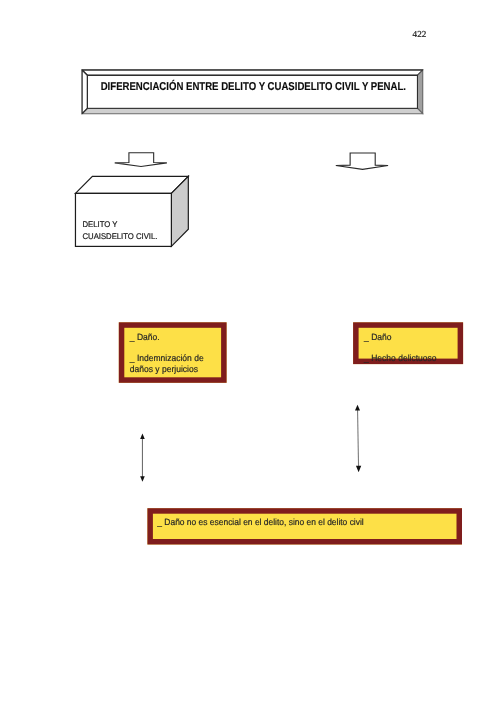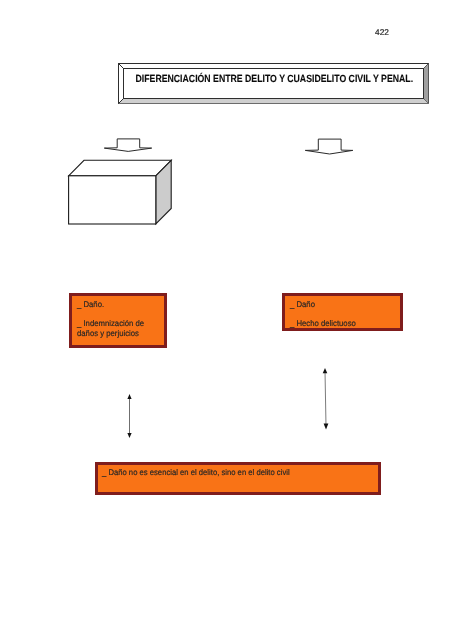--- a/index.html
+++ b/index.html
@@ -25,30 +25,30 @@
     will-change: transform;
   }
   .page-number {
     position: absolute;
     left: 375.1px;
     top: 27.4px;
     font-size: 8.3px;
     color: #1f1f1f;
     -webkit-text-stroke: 0.2px #1f1f1f;
     white-space: nowrap;
+    font-family: Liberation Serif, serif;
   }
 
   
   .title-frame {
     position: absolute;
     left: 74px;
     top: 63px;
     width: 311px;
     height: 41px;
-    margin-left: 44px;
   }
   .title-frame svg { display: block; position:absolute; left:0; top:0; }
   .title-text {
     position: absolute;
     left: 1px;
     top: 9.6px;
     width: 311px;
     height: 13px;
     display: flex;
     align-items: flex-start;
@@ -85,22 +85,23 @@
   }
 
   
   .down-arrow { position: absolute; }
   .down-arrow svg { display: block; }
 
   
   .rect-box {
     position: absolute;
     box-sizing: border-box;
-    border: 3px solid #7f1d1d;
-    background: #f97316;
+    border: 5px solid #7f1d1d;
+    background: #fde047;
+    margin-left: 39px;
   }
   .rect-text {
     position: absolute;
     font-size: 8.2px;
     color: #262626;
     -webkit-text-stroke: 0.17px #262626;
     white-space: pre;
   }
   .rect-text .ln {
     display: block;
@@ -144,28 +145,32 @@
       <path d="M14.3 2.1 L37.1 2.1 L37.1 13.1 L48.8 13.4 L25.6 17.0 L1.3 13.4 L14.3 13.1 Z" fill="#ffffff" stroke="#2a2a2a" stroke-width="1" stroke-linejoin="miter"></path>
     </svg>
   </div>
 
   <div class="cube" style="left:67px; top:158px;">
     <svg width="106" height="69" viewBox="0 0 106 69">
       <polygon points="1.6,17.8 17.0,2.3 104.2,2.3 88.8,17.8" fill="#ffffff" stroke="#1c1c1c" stroke-width="1.1"></polygon>
       <polygon points="88.8,17.8 104.2,2.3 104.2,50.4 88.8,66.0" fill="#cccccc" stroke="#1c1c1c" stroke-width="1.1"></polygon>
       <rect x="1.6" y="17.8" width="87.2" height="48.2" fill="#ffffff" stroke="#1c1c1c" stroke-width="1.1"></rect>
     </svg>
+    <div class="cube-label" style="left:7.9px; top:39.7px;">
+        <span class="ln">DELITO Y</span>
+        <span class="ln">CUAISDELITO CIVIL.</span>
+      </div>
   </div>
 
 
   <div class="rect-box" style="left:68.5px; top:293px; width:98px; height:54.5px;">
     <div class="rect-text" style="left:5px; top:3.6px; line-height:9.65px; --sx:0.945;"><span class="ln">_ Daño.</span><span class="ln">&nbsp;</span><span class="ln">_ Indemnización de</span><span class="ln">daños y perjuicios</span></div>
   </div>
 
-  <div class="rect-box" style="left:282px; top:293px; width:121px; height:37.5px;">
+  <div class="rect-box" style="left:282px; top:293px; width:100px; height:37.5px;">
     <div class="rect-text" style="left:4.7px; top:3.6px; line-height:9.65px; --sx:0.945;"><span class="ln">_ Daño</span><span class="ln">&nbsp;</span><span class="ln">_ Hecho delictuoso</span></div>
   </div>
 
   <div class="dbl-arrow" style="left:124px; top:393px;">
     <svg width="12" height="46" viewBox="0 0 12 46">
       <line x1="5.5" y1="4" x2="5.5" y2="41" stroke="#6f6f6f" stroke-width="1"></line>
       <polygon points="5.5,1.0 7.6,6.0 3.4,6.0" fill="#111111"></polygon>
       <polygon points="5.5,45.0 7.6,40.0 3.4,40.0" fill="#111111"></polygon>
     </svg>
   </div>

